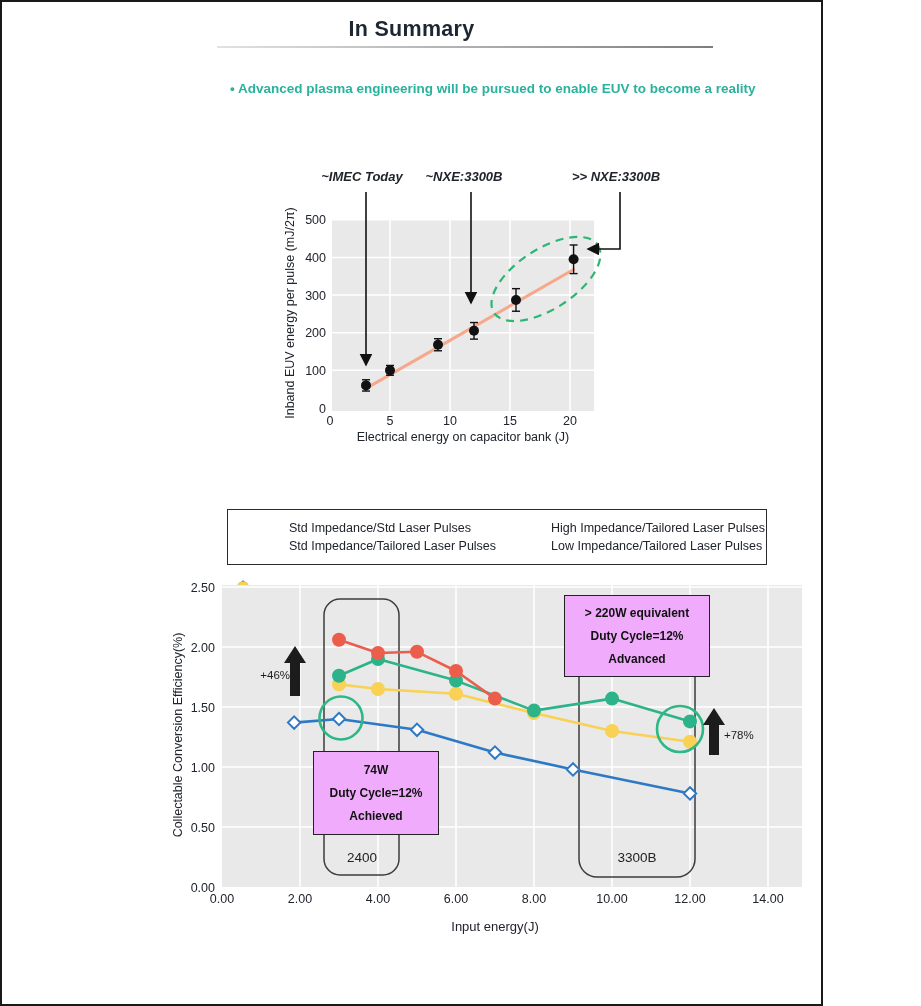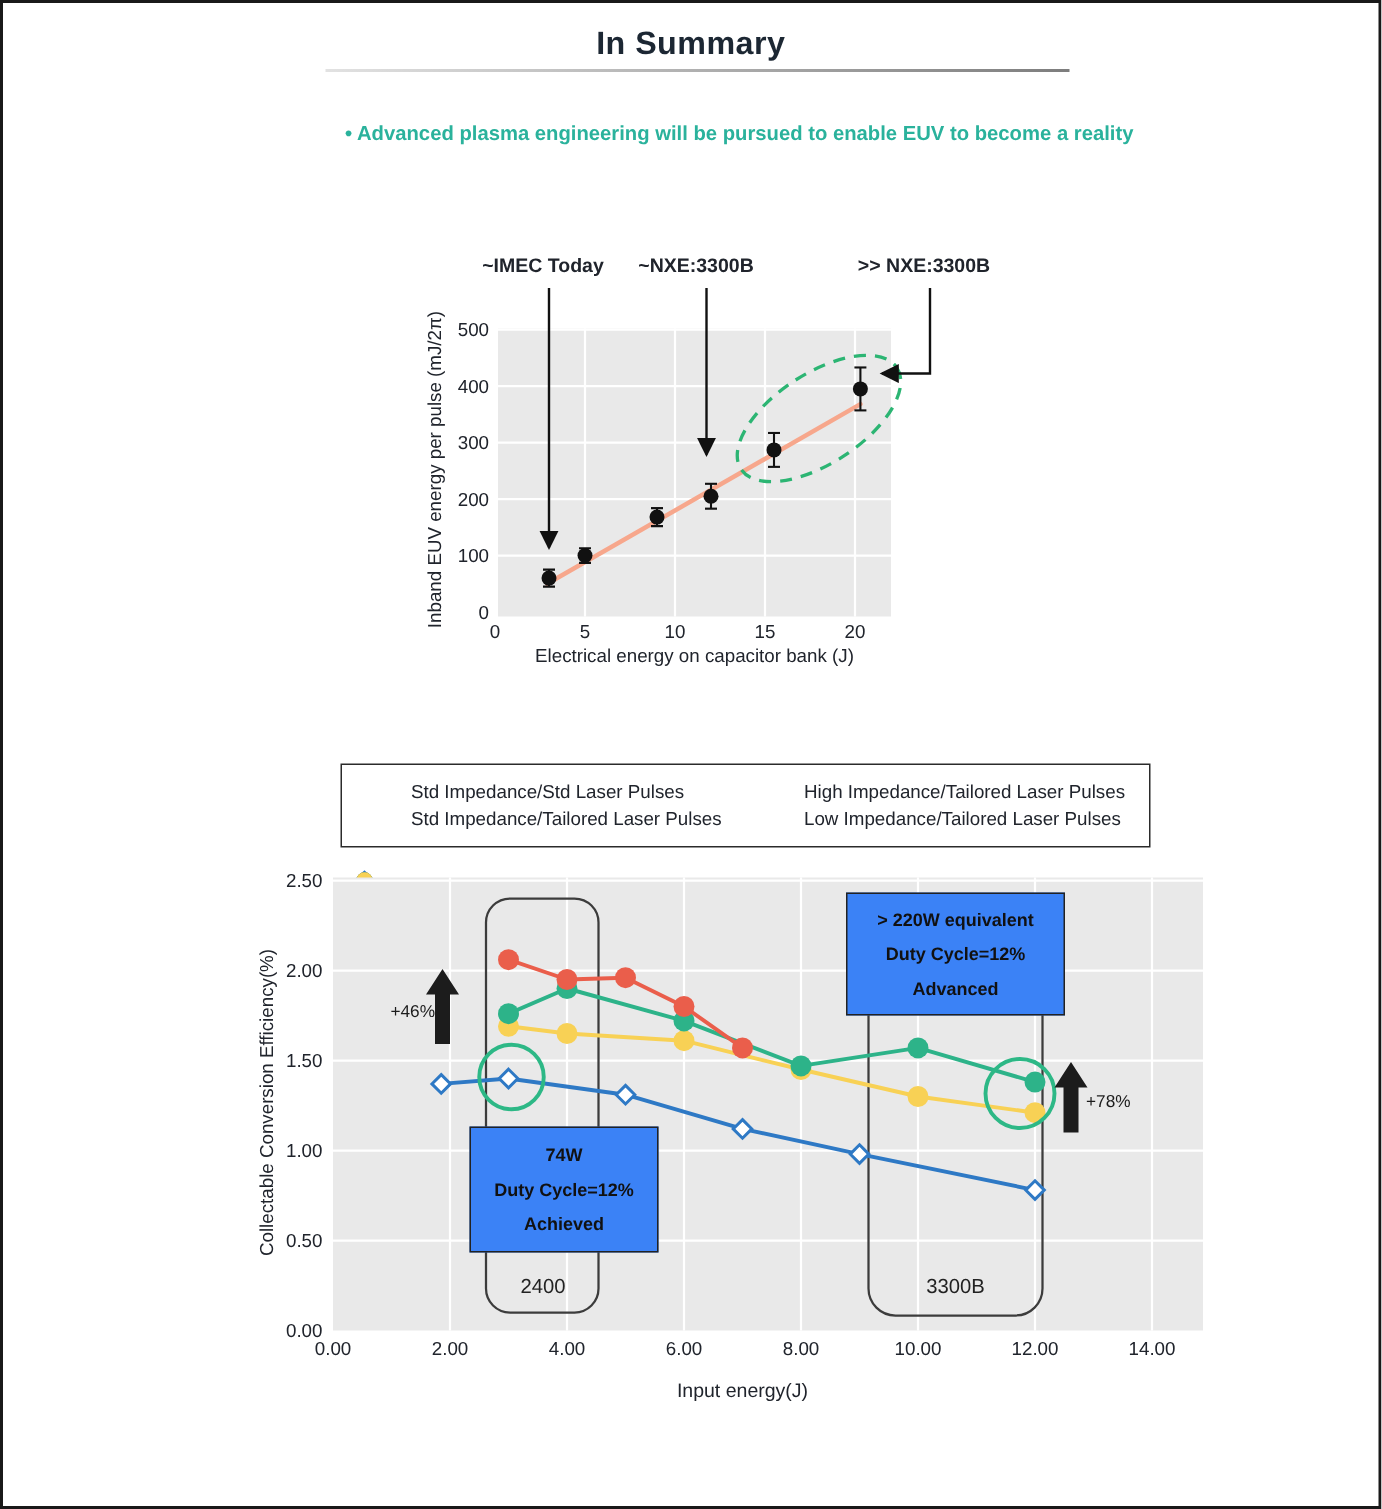--- a/index.html
+++ b/index.html
@@ -1,72 +1,72 @@
 <!DOCTYPE html>
 <html><head>
 <meta charset="utf-8">
 <style>
   html,body{margin:0;padding:0;background:#fff;}
   .page{
-    position:relative;width:921px;height:1006px;box-sizing:border-box;
+    position:relative;width:823px;height:1006px;box-sizing:border-box;
     background:#fff;border:2px solid #191919;overflow:hidden;
     font-family:"Liberation Sans",sans-serif;
   }
   .title{
     position:absolute;top:15px;left:0;width:100%;text-align:center;
     font-size:21.5px;font-weight:600;color:#1c2733;letter-spacing:.3px;
   }
   .divider{
     position:absolute;top:44px;left:215px;width:496px;height:2px;
     background:linear-gradient(to right,#e2e2e2,#7d7d7d);
   }
   .bullets{
     position:absolute;left:228px;top:78px;font-size:13.5px;font-weight:bold;
     line-height:18px;color:#2ab29c;white-space:nowrap;
   }
   .dark{color:#242e3d;}
   
   .chart1{position:absolute;left:270px;top:165px;width:420px;height:300px;}
   .c1-ann{
     position:absolute;top:2px;transform:translateX(-50%);
-    font-size:13px;font-weight:bold;color:#20242c;white-space:nowrap;
+    font-size:13px;font-weight:bold;color:#20242c;white-space:nowrap;font-style:italic;
   }
   .chart1 svg,.chart2 svg{position:absolute;left:0;}
   .ylab1{
     position:absolute;width:300px;left:-132px;top:139px;text-align:center;
     font-size:12.5px;color:#20242c;transform:rotate(-90deg);
   }
   .xlab1{
     position:absolute;top:263px;left:41px;width:300px;text-align:center;
     font-size:12.5px;color:#20242c;
   }
   
   .chart2{position:absolute;left:160px;top:500px;width:700px;height:470px;}
   .legend{
     position:absolute;left:65px;top:7px;width:540px;height:56px;
     border:1.5px solid #2b2b2b;box-sizing:border-box;
     display:grid;grid-template-columns:262px 1fr;align-content:center;
     row-gap:4px;padding-left:12px;
   }
-  .lg-item{display:flex;align-items:center;gap:4px;font-size:12.5px;color:#20242c;white-space:nowrap;}
+  .lg-item{display:flex;align-items:center;gap:19px;font-size:12.5px;color:#20242c;white-space:nowrap;}
   .lgmark{width:30px;height:14px;display:inline-block;}
   .chart2 svg{top:70px;}
   .ylab2{
     position:absolute;width:320px;left:-144px;top:226px;text-align:center;
     font-size:12.5px;color:#20242c;transform:rotate(-90deg);
   }
   .xlab2{
     position:absolute;top:417px;left:33px;width:600px;text-align:center;
     font-size:13px;color:#20242c;
   }
   .gain{position:absolute;font-size:11.5px;color:#1c1c1c;}
   .gain-left{left:58px;top:167px;width:70px;text-align:right;}
   .gain-right{left:562px;top:227px;}
   .anno-box{
-    position:absolute;background:#3b82f6;border:1.6px solid #222;box-sizing:border-box;
+    position:absolute;background:#f0abfc;border:1.6px solid #222;box-sizing:border-box;
     text-align:center;font-weight:bold;color:#111;font-size:12px;z-index:3;
   }
   .box74{left:137px;top:249px;width:126px;height:84px;padding-top:7px;line-height:23px;margin-left:14px;}
   .box220{left:402px;top:93px;width:146px;height:82px;padding-top:6px;line-height:23px;}
   .pill-label{position:absolute;font-size:13.5px;color:#222;width:90px;text-align:center;z-index:2;}
   .pill-label-left{left:155px;top:348px;}
   .pill-label-right{left:430px;top:348px;}
   svg{font-family:"Liberation Sans",sans-serif;}
   svg text.tick{font-size:12.5px;fill:#20242c;}
 </style>

